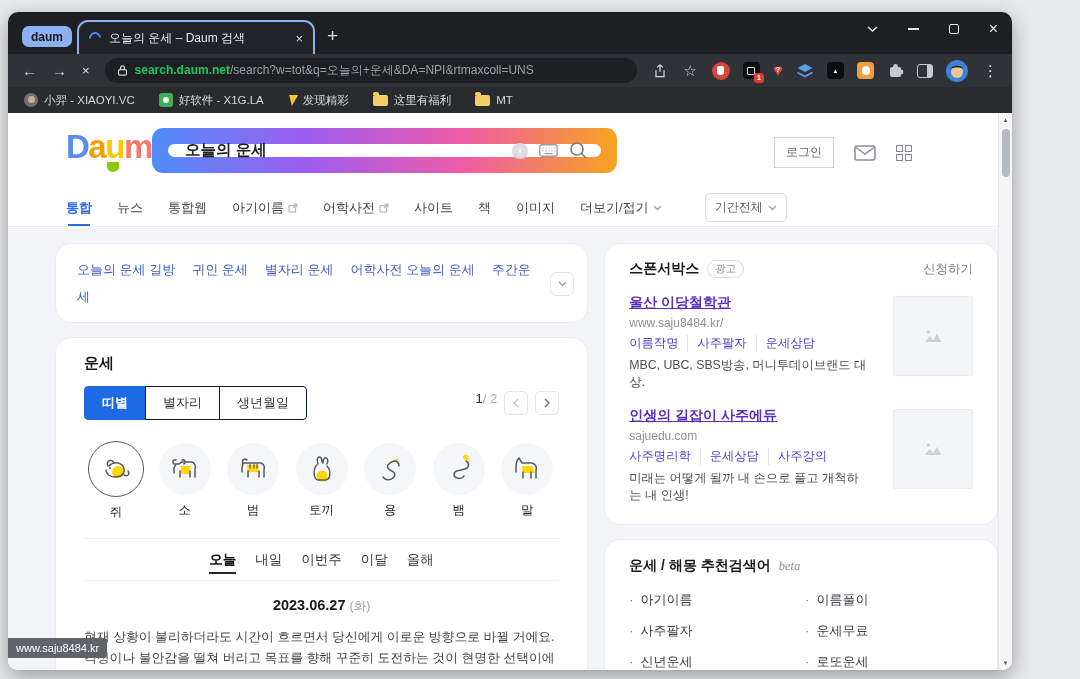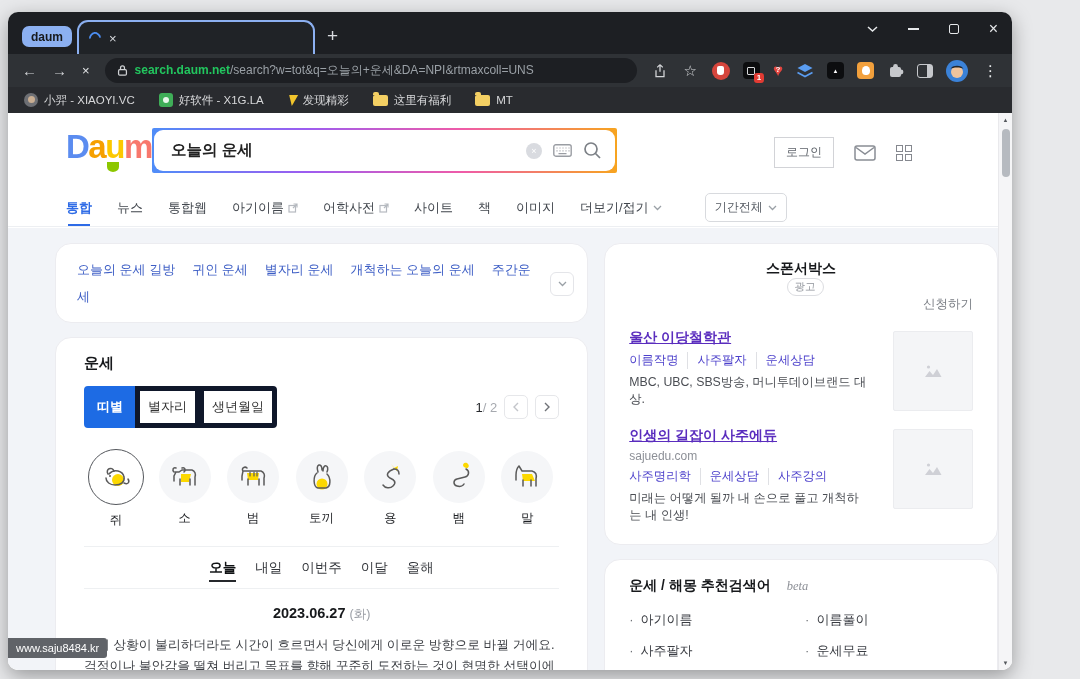--- a/index.html
+++ b/index.html
@@ -62,21 +62,21 @@
   .bm-bolt { width:0; height:0; border-left:5px solid transparent; border-right:4px solid transparent; border-top:11px solid #f2c52c; transform:skewX(-12deg); }
   .bm-folder { width:15px; height:11px; background:#f3cf63; border-radius:2px; position:relative; }
   .bm-folder::before { content:""; position:absolute; left:0; top:-3px; width:6px; height:3px; background:#f3cf63; border-radius:2px 2px 0 0; }
 
   
   .page { flex:1; background:#fff; position:relative; overflow:hidden; }
   .dheader { height:76px; position:relative; }
   .logo { position:absolute; left:58px; top:17px; font-size:33px; font-weight:800; letter-spacing:-1.5px; line-height:1; }
   .lg-d { color:#5b8cf0; } .lg-a { color:#f6a000; } .lg-u { color:#fcc800; position:relative; } .lg-m { color:#f8786d; }
   .lg-u i { position:absolute; left:2px; bottom:-7px; width:12px; height:10px; background:#8cc700; border-radius:0 0 60% 60%; }
-  .searchbox { position:absolute; left:144px; top:15px; width:465px; height:45px; border-radius:2px; padding:2px;
+  .searchbox { position:absolute; left:144px; top:15px; width:465px; height:45px; border-radius:11px; padding:16px;
     background:linear-gradient(90deg,#4f8df8,#9d5cf0,#ef5ba8,#f7a41f); }
   .searchinner { width:100%; height:100%; background:#fff; border-radius:9px; display:flex; align-items:center; gap:11px; padding:0 13px 0 17px; }
   .search-input { flex:1; border:none; outline:none; font-size:15.5px; font-weight:700; color:#222; min-width:0;
     font-family:"Liberation Sans","DejaVu Sans",sans-serif; background:transparent; }
   .clear-btn { width:16px; height:16px; border-radius:50%; background:#d9dbe0; color:#fff; font-size:9px; display:flex; align-items:center; justify-content:center; flex:none; }
   .hdr-right { position:absolute; right:100px; top:24px; display:flex; align-items:center; gap:20px; }
   .login-btn { border:1px solid #d2d3d7; background:#fff; padding:6px 11px; font-size:12px; color:#5f646b; }
   .grid-icon { display:grid; grid-template-columns:7px 7px; grid-template-rows:7px 7px; gap:2px; }
   .grid-icon span { border:1.5px solid #85888f; }
 
@@ -95,55 +95,55 @@
 
   .related { padding:12px 48px 12px 21px; position:relative; font-size:13px; line-height:27px; }
   .rel-label { font-weight:700; color:#26282c; margin-right:17px; }
   .rel-link { color:#3d5ec5; margin-right:17px; }
   .rel-toggle { position:absolute; right:13px; top:28px; width:24px; height:24px; border:1px solid #e4e5e9; border-radius:6px;
     display:flex; align-items:center; justify-content:center; background:#fff; }
 
   .fortune { padding:16px 28px; position:relative; flex:1; border-radius:16px 16px 0 0; }
   .f-title { font-size:15px; font-weight:700; color:#17191c; }
   .f-tabs { display:flex; align-items:center; margin-top:13px; }
-  .f-tab { font-size:13px; padding:7px 8px; border:5px solid #0f172a; color:#333; background:#fff; margin-left:-1px; }
+  .f-tab { font-size:13px; padding:7px 17px; border:1px solid #0f172a; color:#333; background:#fff; margin-left:-1px; }
   .f-tab:first-child { border-radius:4px 0 0 4px; margin-left:0; }
   .f-tab:nth-child(3) { border-radius:0 4px 4px 0; }
   .f-tab.active { background:#1d6be4; border-color:#1d6be4; color:#fff; font-weight:700; }
-  .f-page { margin-left:auto; display:flex; align-items:center; gap:7px; font-size:13px; }
+  .f-page { margin-left:auto; display:flex; gap:7px; font-size:13px; }
   .pg-cur { color:#26282c; } .pg-rest { color:#a6a9af; }
   .pg-btn { width:24px; height:24px; border:1px solid #e6e7ea; border-radius:5px; background:#fff; display:flex; align-items:center; justify-content:center; }
   .zodiac { display:flex; justify-content:space-between; margin-top:19px; padding:2px 0 0; }
   .z-item { width:64px; text-align:center; }
   .z-circle { width:52px; height:52px; border-radius:50%; background:#f5f6f8; margin:2px auto 0; display:flex; align-items:center; justify-content:center; }
   .z-item.selected .z-circle { width:56px; height:56px; margin-top:0; background:#fff; border:1.5px solid #55585d; }
   .z-label { margin-top:7px; font-size:12.5px; color:#1d1f23; }
   .periods { margin-top:17px; border-top:1px solid #eef0f2; border-bottom:1px solid #eef0f2; display:flex; justify-content:center; gap:19px; padding:12px 0 11px; font-size:13.5px; color:#34373c; }
   .p-item.active { font-weight:700; color:#101214; border-bottom:2px solid #26282c; padding-bottom:3px; margin-bottom:-5px; }
   .f-date { text-align:center; margin-top:16px; font-size:14.5px; font-weight:700; color:#17191c; }
   .f-day { color:#9b9ea5; font-weight:400; font-size:12.5px; }
   .f-summary { margin-top:11px; font-size:12.8px; color:#3b3e43; line-height:1.68; }
 
   .sponsor { padding:16px 24px 20px; }
-  .s-head { display:flex; align-items:center;flex-direction:column; }
+  .s-head { display:flex; align-items:center; }
   .s-title { font-size:14px; font-weight:700; color:#17191c; }
   .s-badge { margin-left:8px; font-size:10.5px; color:#8f939a; border:1px solid #dcdde1; border-radius:9px; padding:1px 7px; }
   .s-apply { margin-left:auto; font-size:12.5px; color:#787c83; }
   .ad { margin-top:16px; position:relative; padding-right:105px; min-height:82px; }
   .ad-title { font-size:14px; font-weight:700; color:#5a2dbe; text-decoration:underline; }
   .ad-url { margin-top:4px; font-size:12px; color:#8d9097; }
   .ad-links { margin-top:5px; font-size:12.3px; color:#4c40cb; display:flex;text-align:center; }
   .ad-link + .ad-link { border-left:1px solid #dfe0e4; margin-left:9px; padding-left:9px; }
   .ad-desc { margin-top:5px; font-size:12.3px; color:#4b4e54; }
   .ad-thumb { position:absolute; right:0; top:2px; width:80px; height:80px; background:#f4f5f7; border:1px solid #ebecef; border-radius:2px;
     display:flex; align-items:center; justify-content:center; }
 
   .keywords { padding:16px 24px 14px; }
   .k-title { font-size:14px; font-weight:700; color:#17191c; }
-  .k-beta { font-family:"Liberation Serif","DejaVu Serif",serif; font-style:italic; font-weight:400; font-size:12.5px; color:#8c8f96; margin-left:16px; }
+  .k-beta { font-family:"Liberation Serif","DejaVu Serif",serif; font-style:italic; font-weight:400; font-size:12.5px; color:#8c8f96; margin-left:8px; }
   .k-grid { margin-top:9px; display:grid; grid-template-columns:1fr 1fr; column-gap:8px; }
   .k-item { font-size:13px; color:#3a3d43; height:31px; display:flex; align-items:center; gap:7px; }
   .k-bullet { color:#6f7277; }
 
   .scrollbar { position:absolute; top:0; right:0; bottom:0; width:14px; background:#f5f5f7; border-left:1px solid #e9e9ec; }
   .sb-up { position:absolute; top:4px; left:0; right:0; text-align:center; font-size:6px; color:#54585d; }
   .sb-down { position:absolute; bottom:4px; left:0; right:0; text-align:center; font-size:6px; color:#54585d; }
   .sb-thumb { position:absolute; top:16px; left:2.5px; width:8px; height:48px; background:#b6bac0; border-radius:4px; }
 
   .status { position:absolute; left:0; bottom:12px; background:#606368; color:#fff; font-size:11px; padding:4px 8px; border-radius:0 3px 3px 0; }
@@ -152,20 +152,21 @@
 <body>
 
 <div class="window">
 
   <div class="tabbar">
     <div class="tab-group-pill">
         <span>daum</span>
       </div>
     <div class="tab">
       <span class="spinner"></span>
+      <span class="tab-title">오늘의 운세 – Daum 검색</span>
       <span class="tab-close">×</span>
     </div>
     <div class="newtab">+</div>
     <div class="wincontrols">
       <svg width="11" height="6" viewBox="0 0 11 6">
           <path d="M1 1l4.5 4L10 1" stroke="#e6e8ea" stroke-width="1.5" fill="none"></path>
         </svg>
       <span class="wc-min"></span>
       <span class="wc-max"></span>
       <span class="wc-close">×</span>
@@ -325,21 +326,21 @@
             <path d="M1 1l3.5 3.5L8 1" stroke="#9aa0a6" stroke-width="1.3" fill="none"></path>
           </svg>
         </span>
     </div>
 
     <div class="dcontent">
 
       <div class="col-left">
 
         <div class="card related">
-          <div><span class="rel-link">오늘의 운세 길방</span><span class="rel-link">귀인 운세</span><span class="rel-link">별자리 운세</span><span class="rel-link">개척하는 오늘의 운세</span><span class="rel-link">주간운세</span></div>
+          <div><span class="rel-link">오늘의 운세 길방</span><span class="rel-link">귀인 운세</span><span class="rel-link">별자리 운세</span><span class="rel-link">어학사전 오늘의 운세</span><span class="rel-link">주간운세</span></div>
           <span class="rel-toggle">
               <svg width="9" height="6" viewBox="0 0 9 6">
                 <path d="M1 1l3.5 3.5L8 1" stroke="#9aa0a6" stroke-width="1.3" fill="none"></path>
               </svg>
             </span>
         </div>
 
         <div class="card fortune">
           <div class="f-title">운세</div>
           <div class="f-tabs">
@@ -465,20 +466,21 @@
       <div class="col-right">
 
         <div class="card sponsor">
           <div class="s-head">
             <span class="s-title">스폰서박스</span>
             <span class="s-badge">광고</span>
             <span class="s-apply">신청하기</span>
           </div>
           <div class="ad">
             <div class="ad-title">울산 이당철학관</div>
+            <div class="ad-url">www.saju8484.kr/</div>
             <div class="ad-links">
               <span class="ad-link">이름작명</span>
               <span class="ad-link">사주팔자</span>
               <span class="ad-link">운세상담</span>
             </div>
             <div class="ad-desc">MBC, UBC, SBS방송, 머니투데이브랜드 대상.</div>
             <span class="ad-thumb">
                 <svg width="22" height="20" viewBox="0 0 22 20">
                   <path d="M3 16l4.5-6 3.5 4 4-6 4.5 8z" fill="#cfd0d6"></path>
                   <circle cx="6.5" cy="6" r="1.6" fill="#cfd0d6"></circle>

